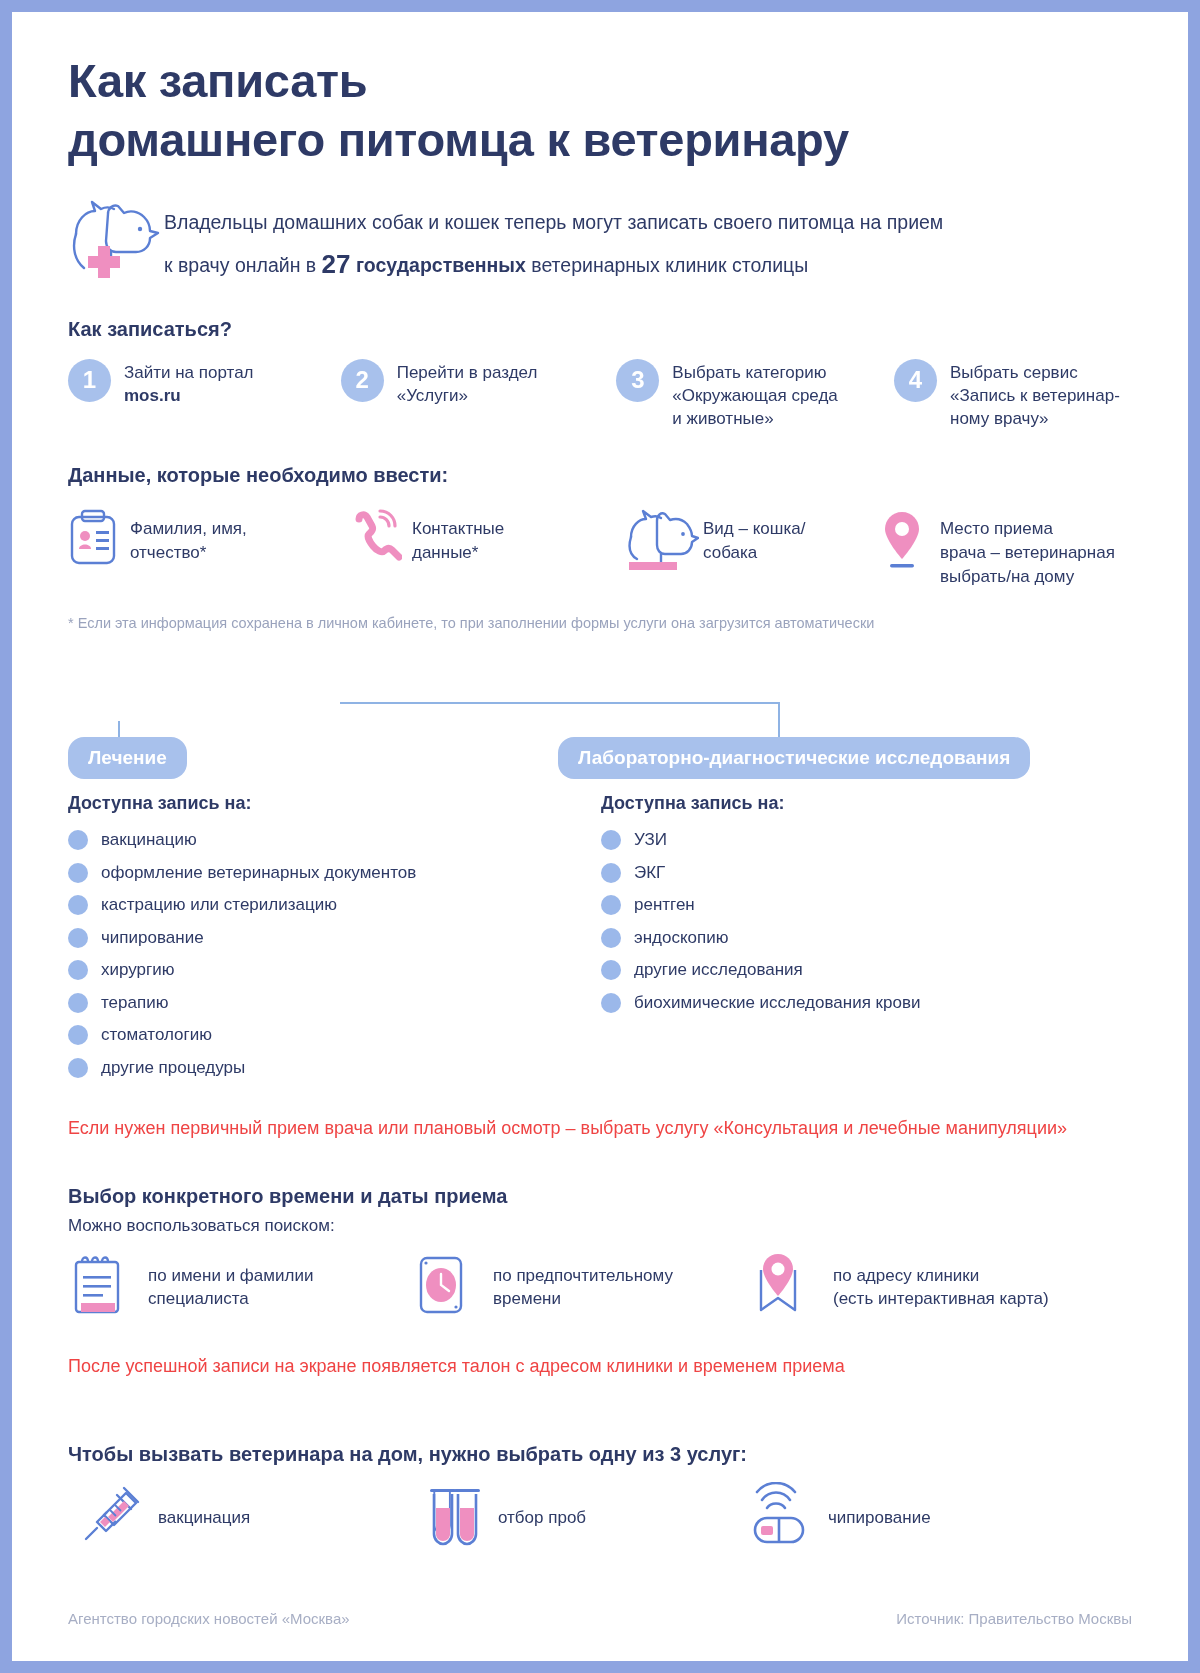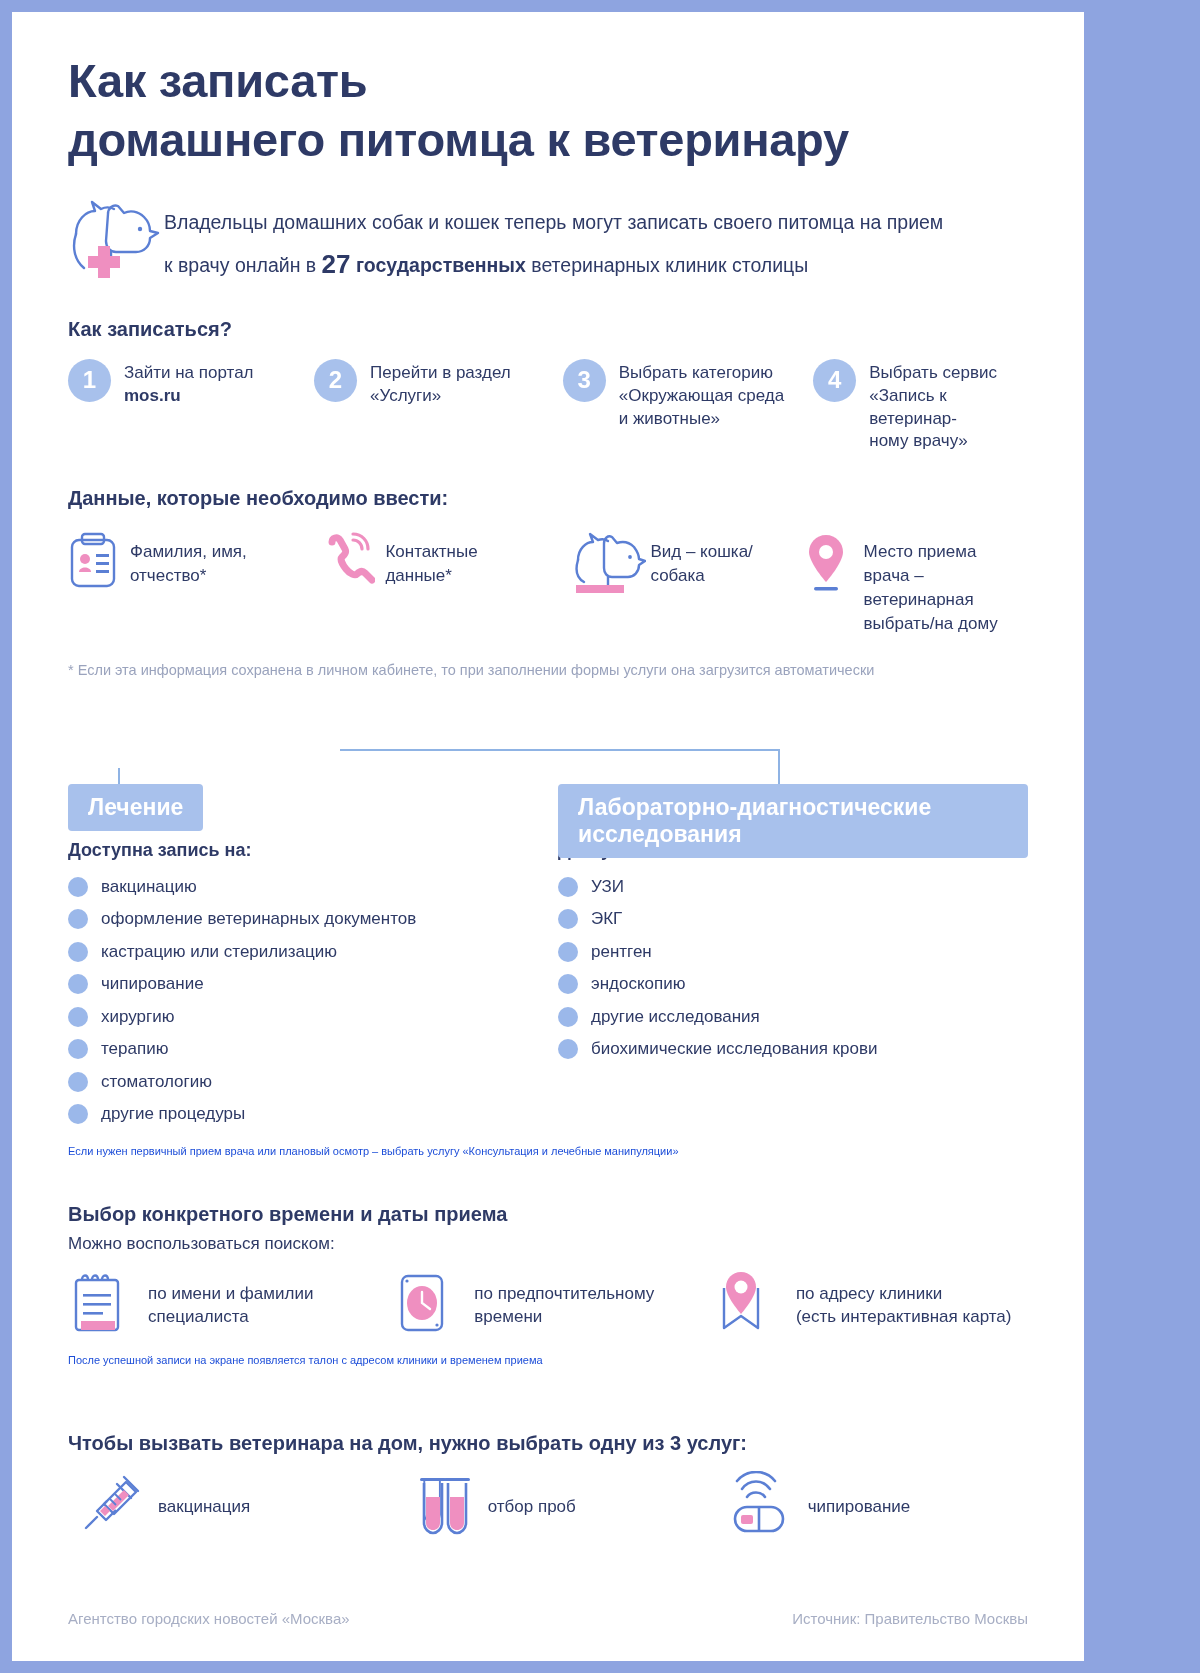--- a/index.html
+++ b/index.html
@@ -8,21 +8,21 @@
     width: 1200px;
     height: 1673px;
     background: #8ea4e0;
     font-family: "Liberation Sans", sans-serif;
     overflow: hidden;
   }
 
   .page {
     position: absolute;
     left: 12px; top: 12px;
-    width: 1072px; height: 1649px;
+    width: 1176px; height: 1649px;
     background: #ffffff;
   }
 
   .inner { padding: 40px 56px 0 56px; position: relative; height: 100%; }
 
   
   .title {
     font-size: 47px;
     font-weight: 700;
     line-height: 1.25;
@@ -118,54 +118,54 @@
     font-weight: 700;
     color: #2e3a66;
     background: #fff;
     z-index: 2;
   }
   .flow-line { position: absolute; background: #8fb3e4; }
   .pill {
     position: absolute;
     background: #a8c1ec;
     color: #ffffff;
-    border-radius: 4px;
-    font-size: 23px;
+    border-radius: 16px;
+    font-size: 19px;
     font-weight: 700;
     padding: 10px 20px;
     z-index: 2;
   }
   .pill.left  { left: 0px;   top: 68px; }
   .pill.right { left: 490px; top: 68px; }
 
   
-  .cols { display: flex; margin-top: 16px; }
+  .cols { display: flex; margin-top: 16px; gap: 43px; }
   .col:first-child { width: 490px; }
   .col-head {
     font-size: 18px; font-weight: 700; color: #2e3a66;
     margin-bottom: 10px;
   }
   .bullets { list-style: none; }
   .bullets li {
     display: flex; align-items: center;
     font-size: 17px;
     color: #2e3a66;
     height: 32.5px;
   }
   .dot {
     width: 20px; height: 20px; flex: 0 0 20px;
     border-radius: 50%;
     background: #9bb8ea;
     margin-right: 13px;
   }
 
   .note {
-    font-size: 11px;
-    color: #1d4ed8;
-    margin-top: 14px;
+    font-size: 18px;
+    color: #ef4444;
+    margin-top: 34px;
   }
 
   
   .search-sec { margin-top: 46px; }
   .sub-lbl { font-size: 17px; color: #2e3a66; margin-top: 8px; }
 
   .search-row { display: flex; margin-top: 16px; align-items: flex-start; }
   .search-item { display: flex; align-items: flex-start; }
   .search-item:nth-child(1) { width: 345px; }
   .search-item:nth-child(2) { width: 340px; }

